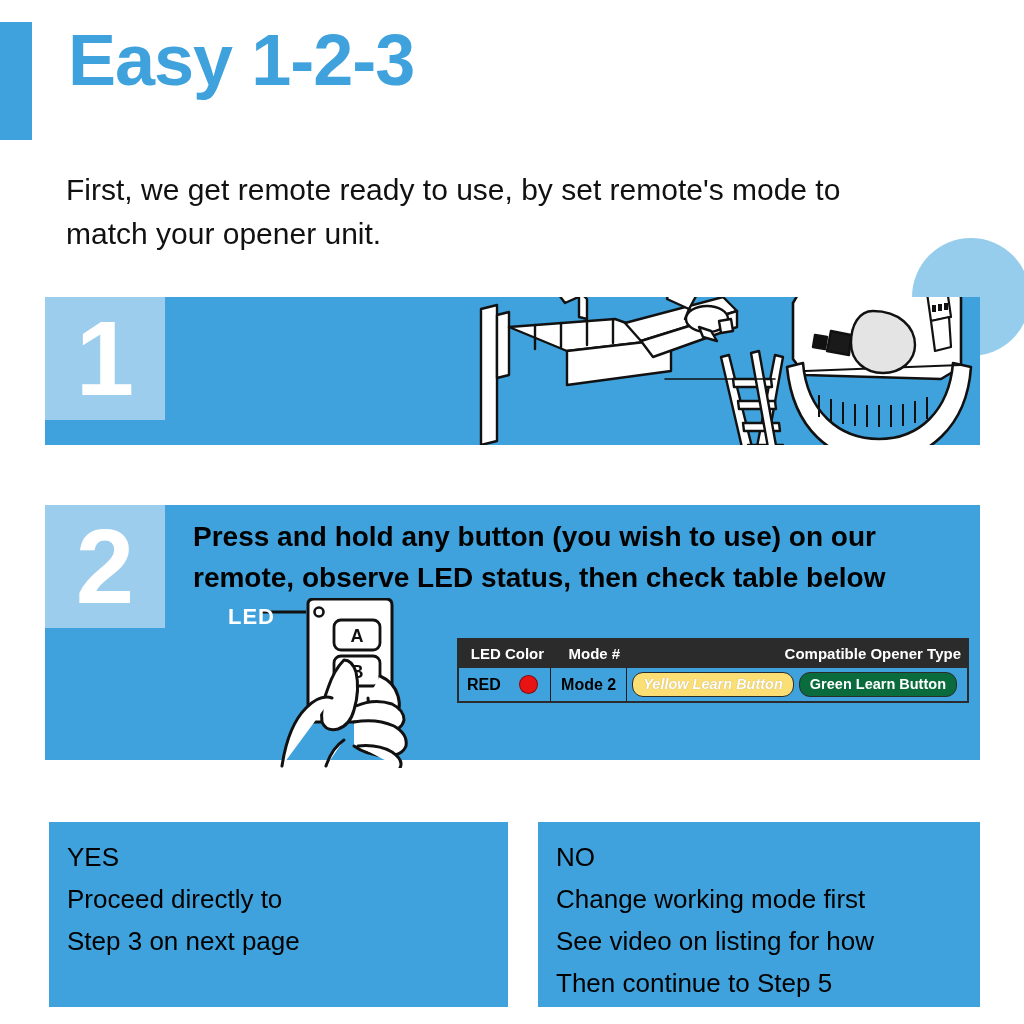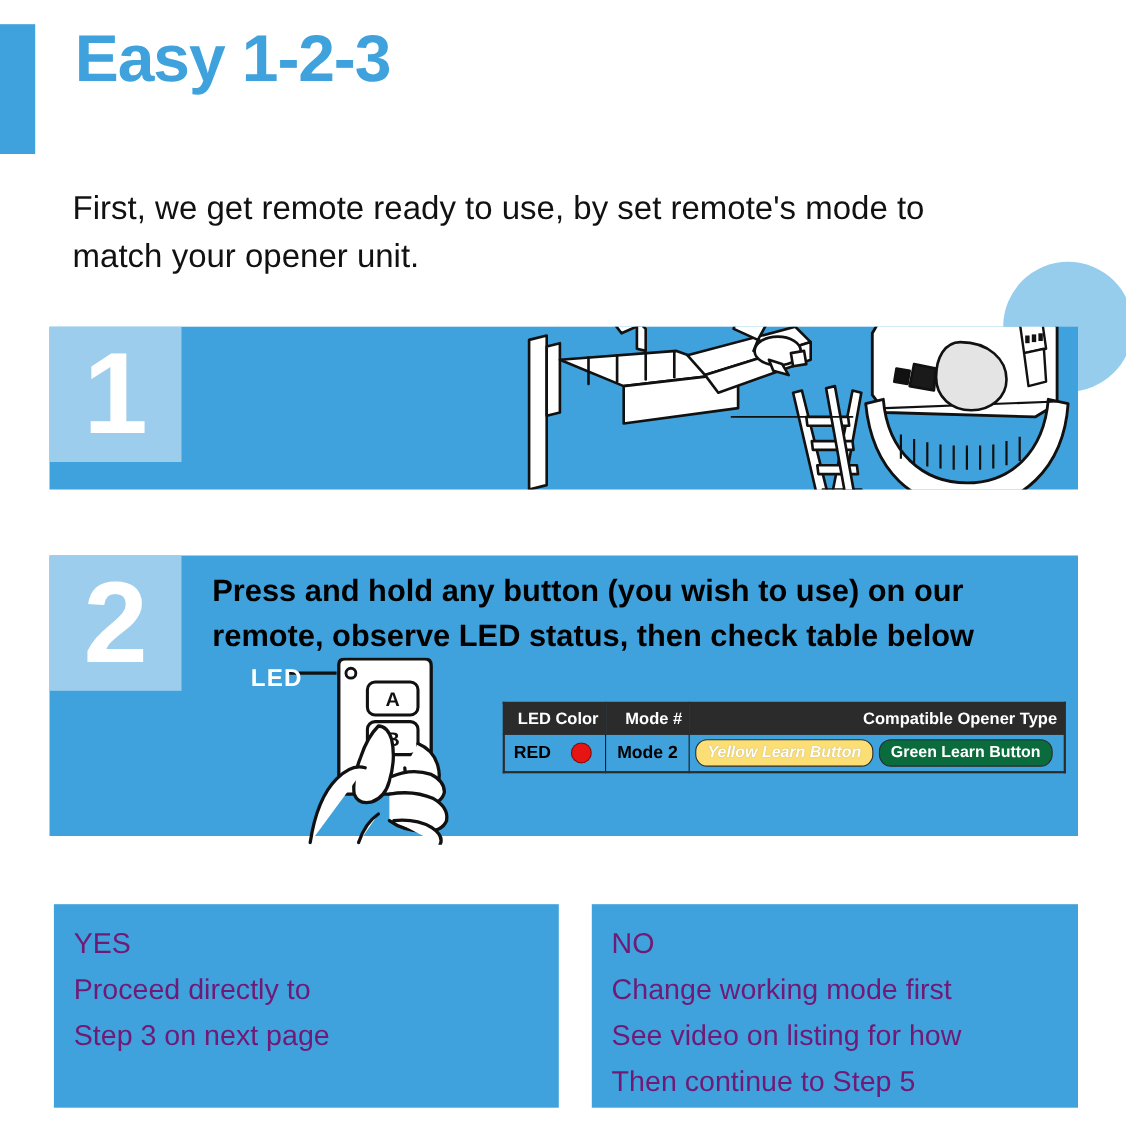--- a/index.html
+++ b/index.html
@@ -12,21 +12,21 @@
   }
   #page{position:relative;width:1024px;height:1024px;background:#fff;overflow:hidden;}
 
   
   .header-bar{
     position:absolute;left:0;top:22px;width:32px;height:118px;
     background:#3FA2DC;
   }
   .title{
     position:absolute;left:68px;top:24px;
-    font-size:60px;font-weight:bold;line-height:1;
+    font-size:72px;font-weight:bold;line-height:1;
     color:#3FA2DC;letter-spacing:-1px;
     white-space:nowrap;
   }
   .subtitle{
     position:absolute;left:66px;top:168px;width:790px;
     font-size:30px;line-height:1.45;color:#111;
   }
 
   
   .deco-circle{
@@ -115,21 +115,21 @@
 
   
   .question{
     position:absolute;left:45px;top:776px;width:935px;
     text-align:center;color:#3FA2DC;
     font-size:30px;font-weight:bold;
   }
 
   
   .answer-box{
-    position:absolute;background:#3FA2DC;color:#701a75;
+    position:absolute;background:#3FA2DC;color:#000000;
     font-size:26px;line-height:1.62;padding:14px 18px 10px 18px;
     box-sizing:border-box;
   }
   #yes-box{left:49px;top:822px;width:459px;height:185px;}
   #no-box{left:538px;top:822px;width:442px;height:185px;}
   .answer-line{display:block;}
 </style>
 </head>
 <body>
 

